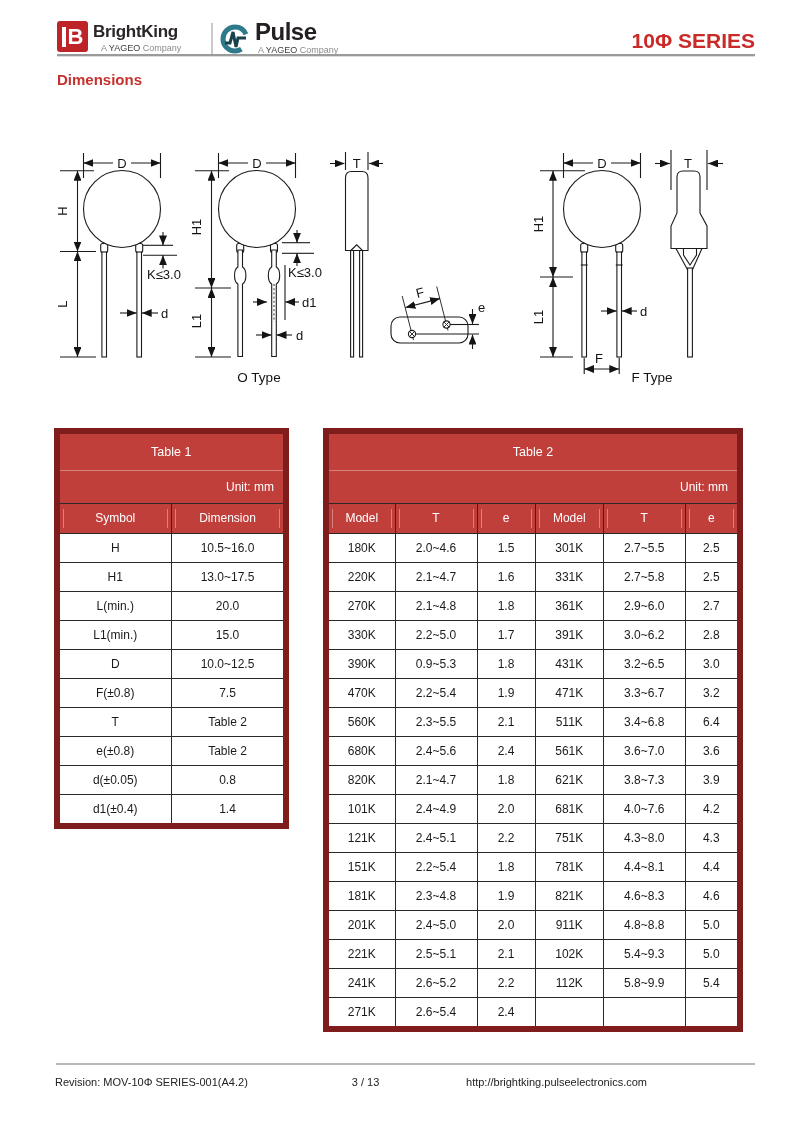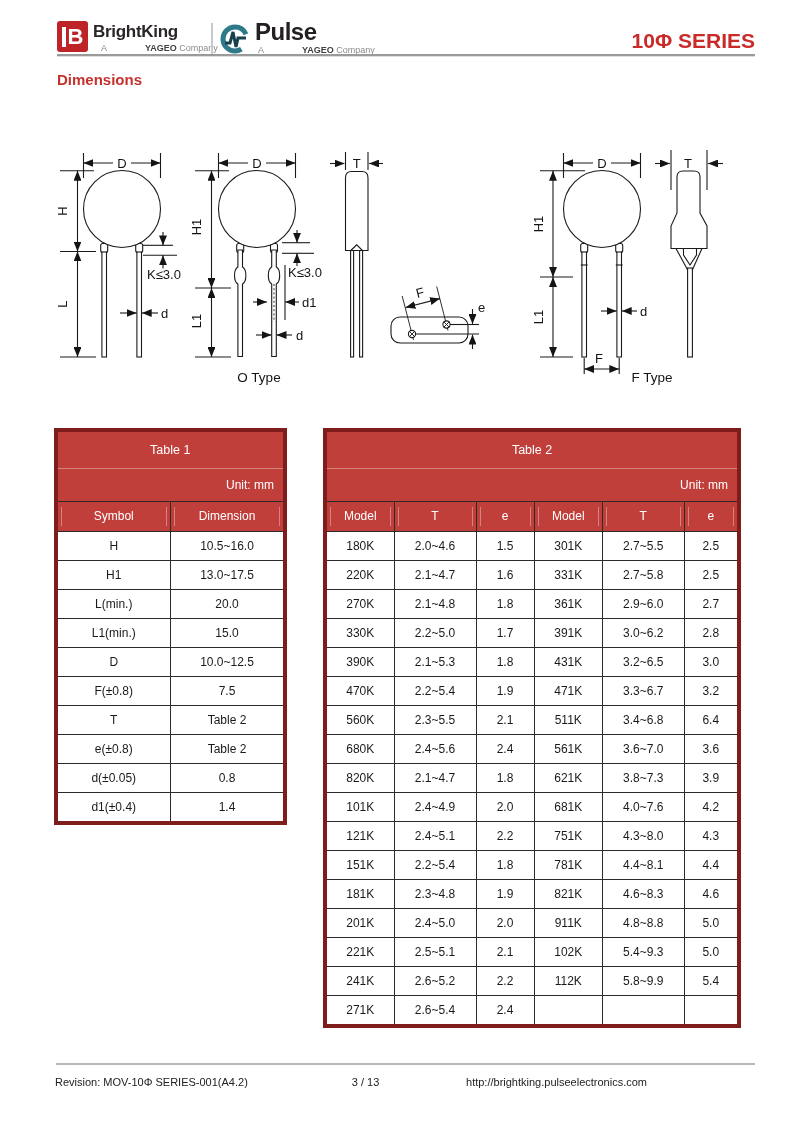--- a/index.html
+++ b/index.html
@@ -7,40 +7,40 @@
         font-family:"Liberation Sans","DejaVu Sans",sans-serif;color:#1a1a1a;overflow:hidden;}
   .abs{position:absolute;}
 
   
   .bk-box{left:57px;top:21px;width:31px;height:31px;background:#BE2427;border-radius:3px;
           display:flex;align-items:center;justify-content:center;}
   .bk-bar{width:4px;height:20px;background:#fff;margin-right:2px;}
   .bk-b{color:#fff;font-size:22px;font-weight:bold;line-height:1;}
   .bk-name{left:93px;top:22px;font-size:17px;font-weight:bold;color:#2a2526;letter-spacing:-0.3px;}
   .bk-tag{left:101px;top:43px;font-size:9px;color:#8a8a8a;}
-  .tag-yageo{color:#3f3f3f;font-weight:bold;margin-left:36px;}
+  .tag-yageo{color:#3f3f3f;font-weight:normal;}
   .logo-divider{left:211px;top:23px;width:1.5px;height:31px;background:#c9c9c9;}
   .pulse-icon{left:219px;top:22px;width:34px;height:34px;}
   .pulse-name{left:255px;top:18px;font-size:24px;font-weight:bold;color:#242021;letter-spacing:-0.5px;}
   .pulse-tag{left:258px;top:45px;font-size:9px;color:#8a8a8a;}
   .series{top:29px;right:39px;font-size:21px;font-weight:bold;color:#CA2A28;}
   .header-rule{left:57px;top:54px;width:698px;height:2px;background:#9a9a9a;border-bottom:1px solid #dedede;}
   .section-title{left:57px;top:71px;font-size:15px;font-weight:bold;color:#C5322E;}
 
   
   .fig-svg{left:0;top:140px;}
   svg text{font-family:"Liberation Sans","DejaVu Sans",sans-serif;font-size:13px;fill:#141414;}
   svg text.cap{font-size:13.5px;}
   .ln{stroke:#1a1a1a;stroke-width:1.1;fill:none;}
   .fillw{fill:#ffffff;stroke:#1a1a1a;stroke-width:1.1;}
   .thin{stroke:#1a1a1a;stroke-width:0.9;fill:none;}
 
   
   .dtable{position:absolute;border-collapse:collapse;table-layout:fixed;font-size:12px;
-          border:4px solid #7f1d1d;background:#fff;}
+          border:6px solid #7f1d1d;background:#fff;}
   .dtable td,.dtable th{border:1.2px solid #2a2a2a;text-align:center;height:28px;padding:0;font-weight:400;
           overflow:hidden;white-space:nowrap;}
   .t-title td{background:#C13F3B;color:#fff;height:36px;font-size:12.5px;border-left:0;border-right:0;border-top:0;border-bottom:0;}
   .t-unit td{background:#C13F3B;color:#fff;height:32px;font-size:12px;text-align:right;padding-right:9px;
           border-left:0;border-right:0;border-bottom:0;border-top:1px solid #d4837d;padding-left:40px;}
   .t-cols th{background:#C13F3B;color:#fff;height:29px;position:relative;}
   .t-cols th::before,.t-cols th::after{content:"";position:absolute;top:5px;bottom:5px;width:1px;background:#d6837f;}
   .t-cols th::before{left:3px;}
   .t-cols th::after{right:3px;}
 
@@ -333,21 +333,21 @@
         <tr>
           <td>330K</td>
           <td>2.2~5.0</td>
           <td>1.7</td>
           <td>391K</td>
           <td>3.0~6.2</td>
           <td>2.8</td>
         </tr>
         <tr>
           <td>390K</td>
-          <td>2.1~5.3</td>
+          <td>0.9~5.3</td>
           <td>1.8</td>
           <td>431K</td>
           <td>3.2~6.5</td>
           <td>3.0</td>
         </tr>
         <tr>
           <td>470K</td>
           <td>2.2~5.4</td>
           <td>1.9</td>
           <td>471K</td>

